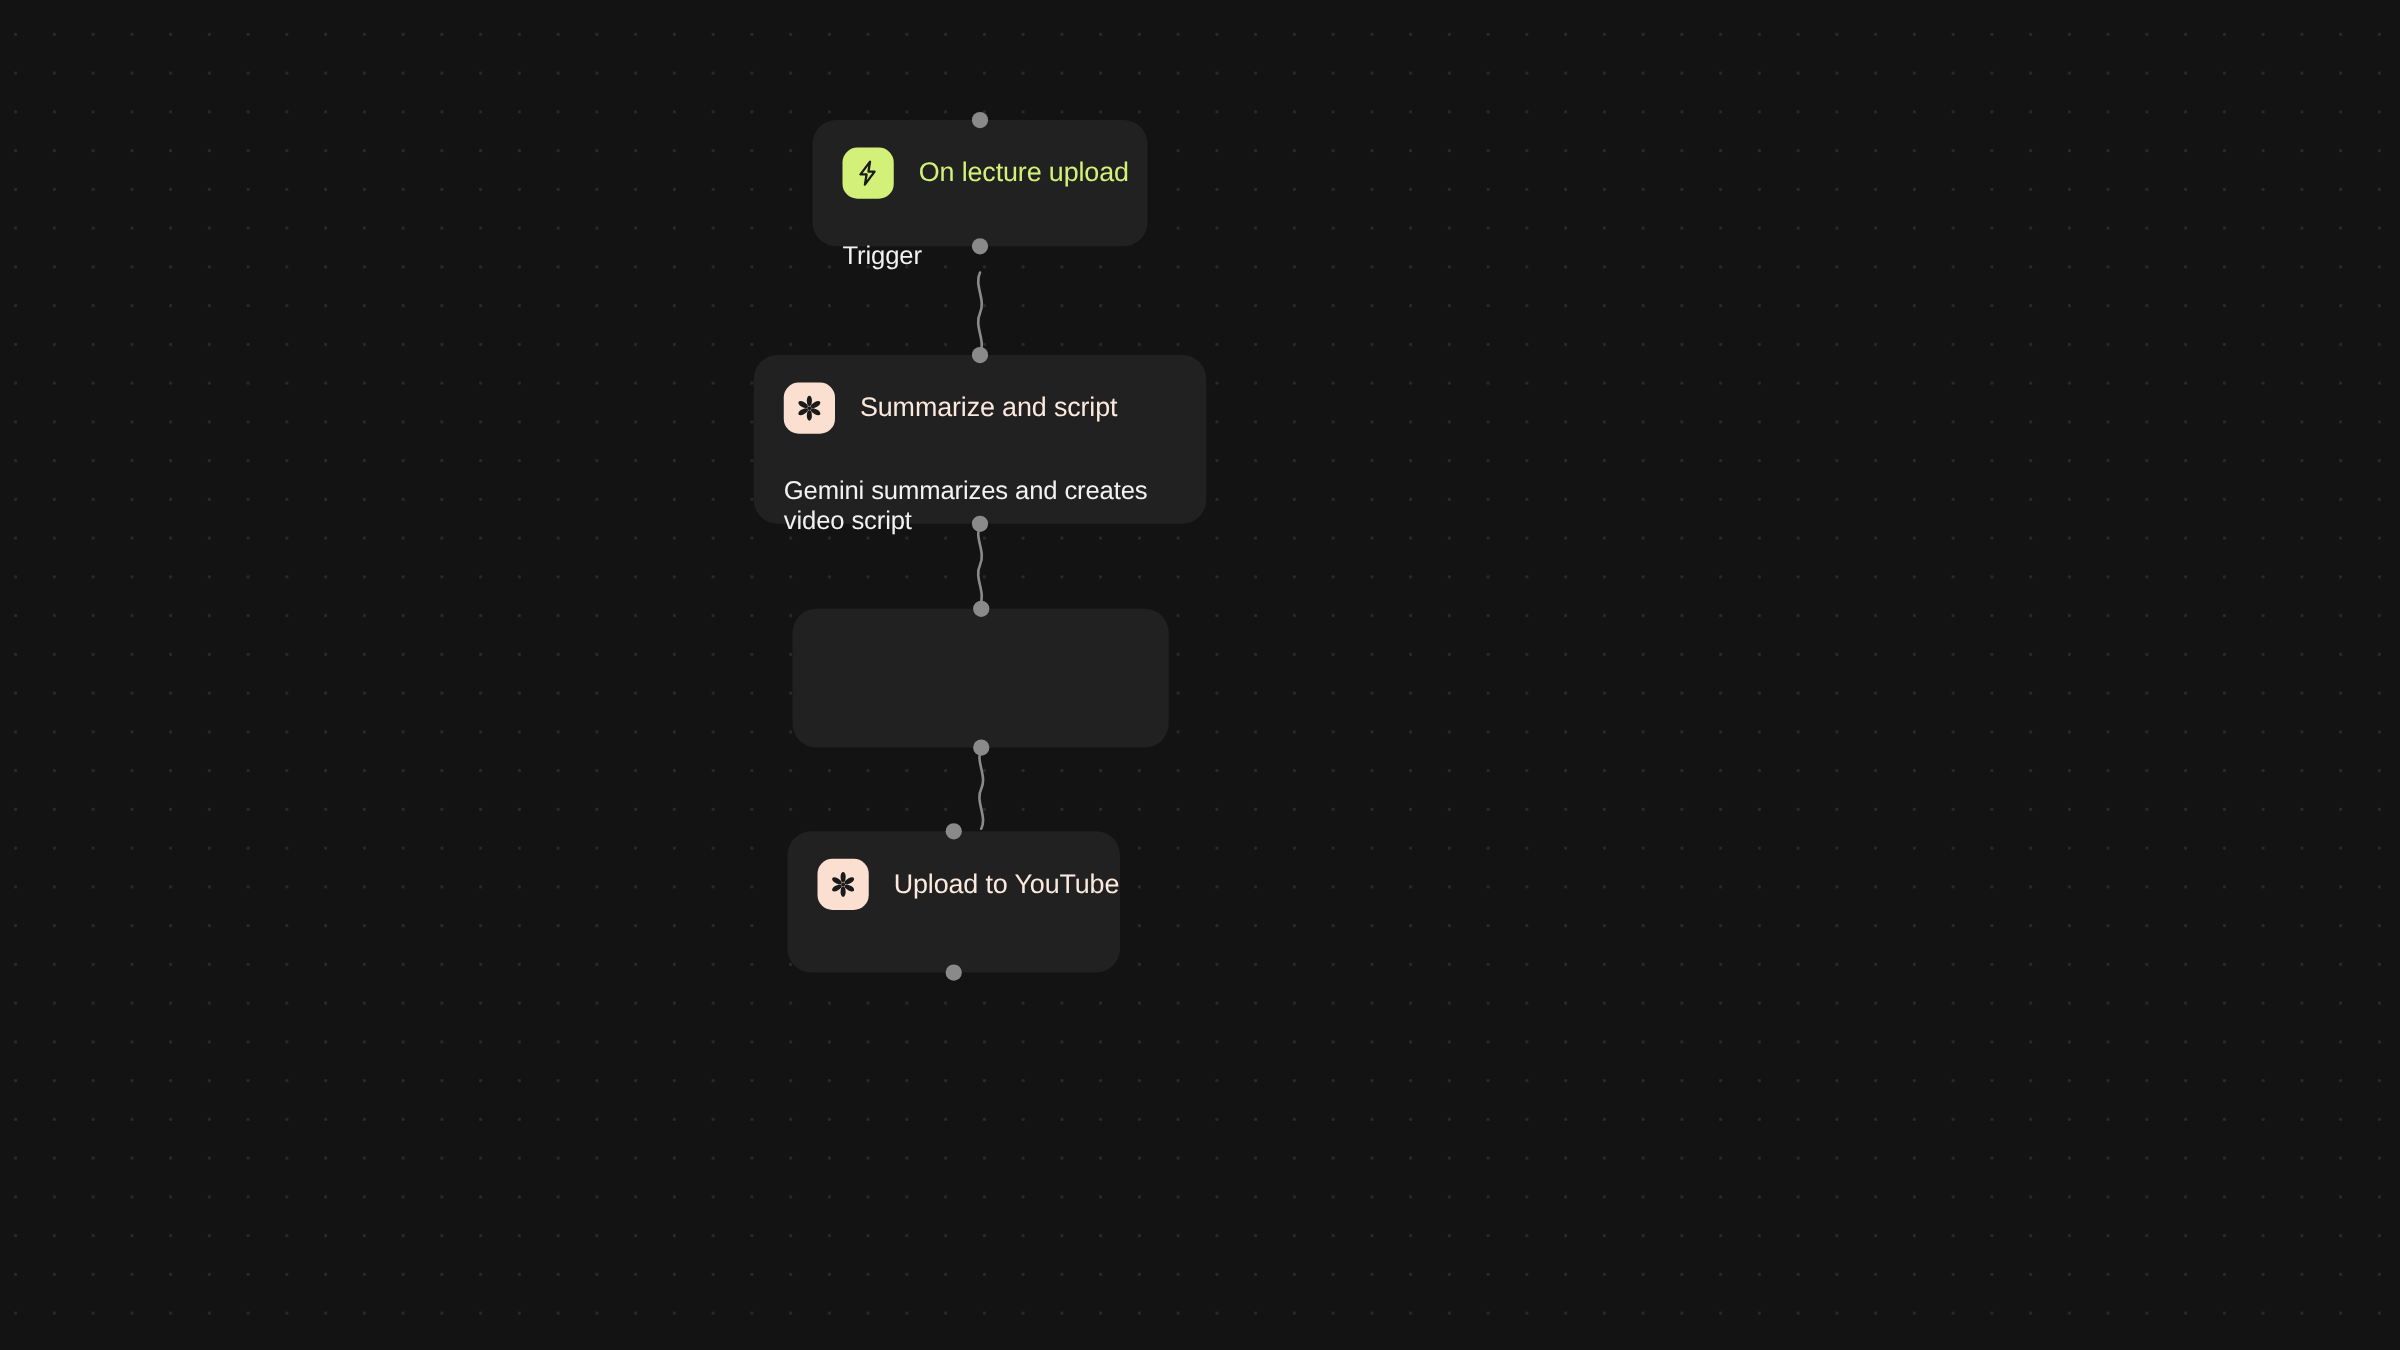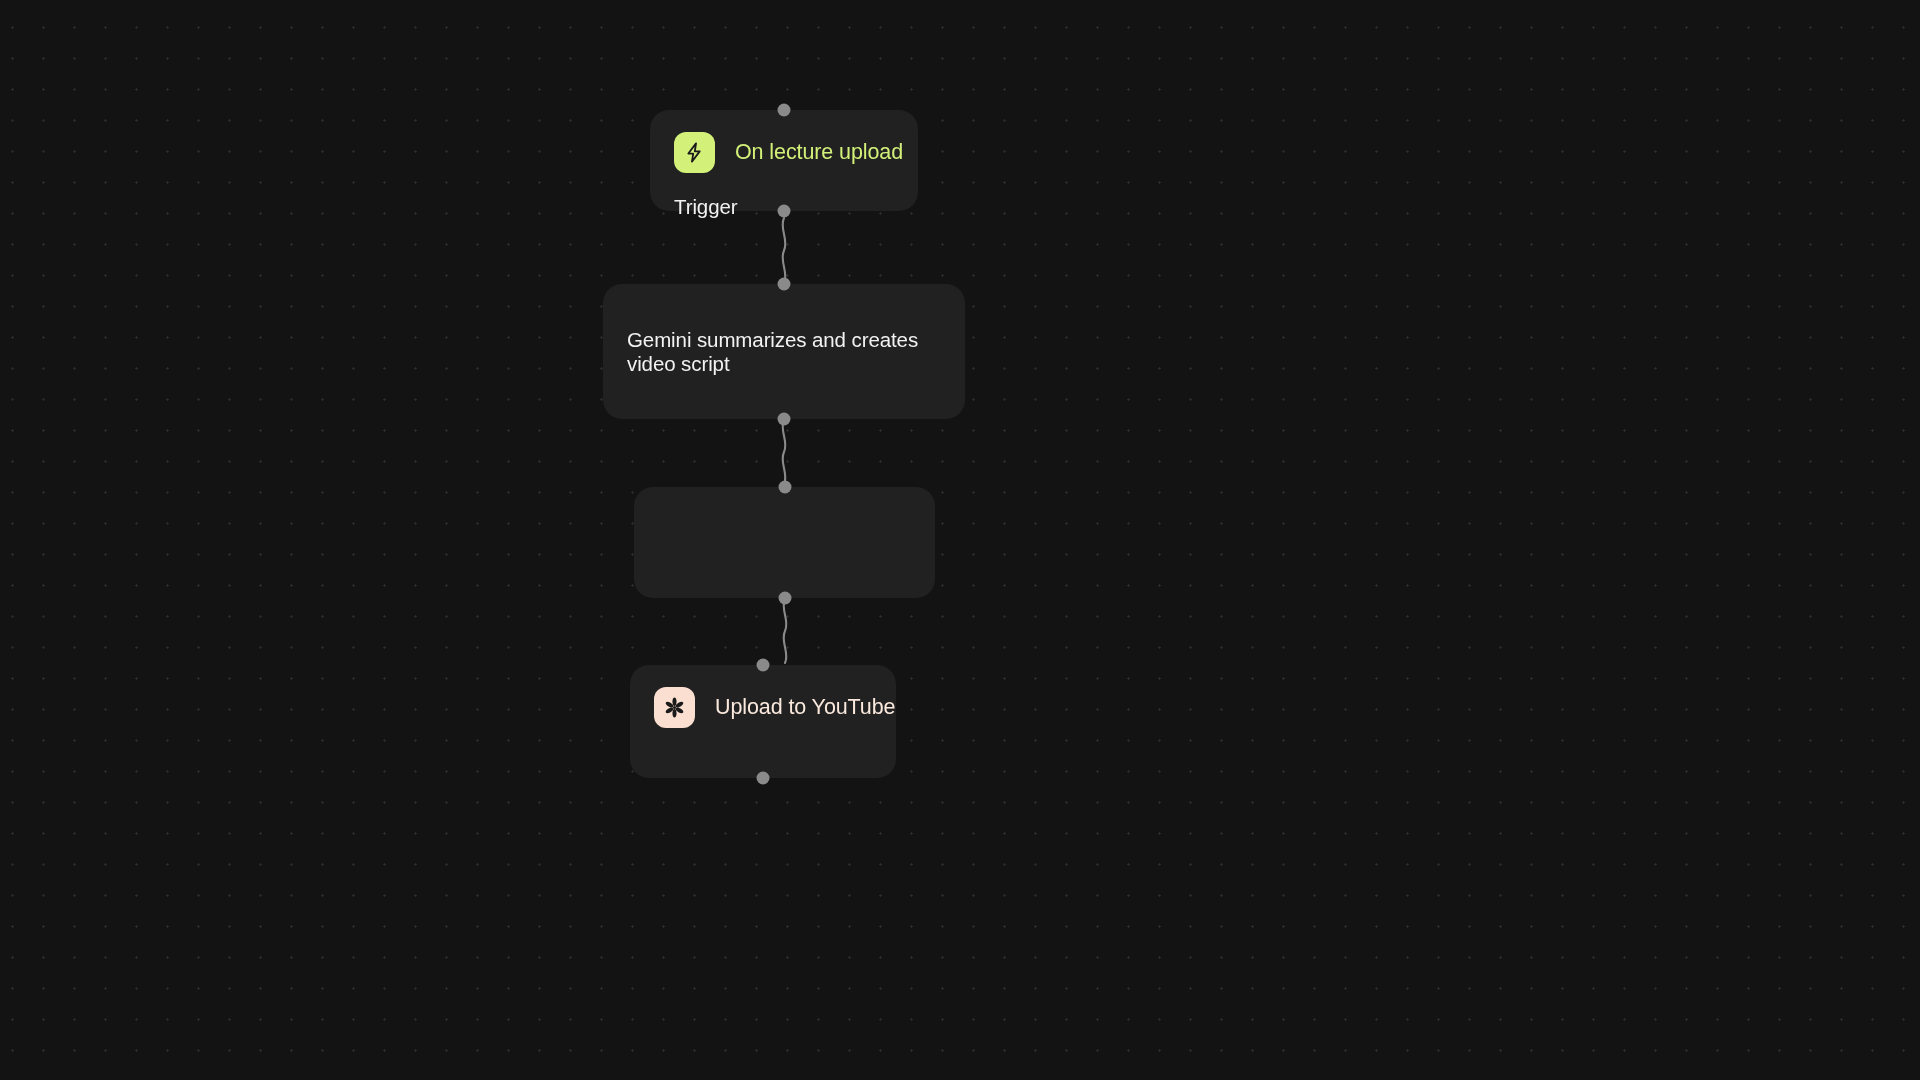--- a/index.html
+++ b/index.html
@@ -49,21 +49,21 @@
   .node-title {
     font-size:21.5px;
     font-weight:400;
     letter-spacing:-0.1px;
     white-space:nowrap;
   }
   .node-title.accent-green { color:#d3f179; }
   .node-title.accent-peach { color:#fbe9dd; }
 
   .node-desc {
-    margin-top:22px;
+    margin-top:34px;
     font-size:20.5px;
     font-weight:400;
     line-height:1.16;
     color:#f2f2f2;
     letter-spacing:-0.1px;
   }
 
   
   .port {
     position:absolute;
@@ -101,36 +101,64 @@
       <path d="M10 1 C 5 11.2, 15 22.4, 10 33.0 C 5 43.6, 15 54.8, 10 65.0" stroke="#8a8a8a" stroke-width="2.1" fill="none" stroke-linecap="round"></path>
     </svg>
   </div>
 
   <div class="connector" id="conn-3" style="left: 775px; top: 598px;">
     <svg width="20" height="66" viewBox="0 0 20 66">
       <path d="M10 1 C 5 11.2, 15 22.4, 10 33.0 C 5 43.6, 15 54.8, 10 65.0" stroke="#8a8a8a" stroke-width="2.1" fill="none" stroke-linecap="round"></path>
     </svg>
   </div>
 
-  <div class="node" id="node-trigger" style="left: 650px; top: 110px; width: 268px; height: 101px;">
+  <div class="node" id="node-trigger" style="left: 650px; top: 96px; width: 268px; height: 101px;">
     <div class="port top"></div>
     <div class="node-head">
       <div class="node-icon" style="background:#d3f179;">
         <svg width="23" height="23" viewBox="0 0 24 24" fill="none" stroke="#1a1a1a" stroke-width="1.9" stroke-linejoin="round" stroke-linecap="round">
           <path d="M13.6 2.4 L5.6 13.1 h5.1 l-1.4 8.5 8.1 -10.8 h-5.1 z"></path>
         </svg>
       </div>
       <div class="node-title accent-green">On lecture upload</div>
     </div>
     <div class="node-desc">Trigger</div>
     <div class="port bottom"></div>
   </div>
 
   <div class="node" id="node-summarize" style="left: 603px; top: 284px; width: 362px; height: 135px;">
     <div class="port top"></div>
+    <div class="node-head">
+      <div class="node-icon" style="background:#fbdfd0;">
+        <svg width="25" height="25" viewBox="0 0 24 24" fill="#1a1a1a">
+          <g transform="translate(12,12)">
+            <g>
+                <path d="M0 -1.4 C1.25 -1.4 1.95 -3.1 1.95 -6.0 C1.95 -8.0 1.0 -9.6 0 -9.6 C-1.0 -9.6 -1.95 -8.0 -1.95 -6.0 C-1.95 -3.1 -1.25 -1.4 0 -1.4 Z"></path>
+              </g>
+            <g transform="rotate(60)">
+                <path d="M0 -1.4 C1.25 -1.4 1.95 -3.1 1.95 -6.0 C1.95 -8.0 1.0 -9.6 0 -9.6 C-1.0 -9.6 -1.95 -8.0 -1.95 -6.0 C-1.95 -3.1 -1.25 -1.4 0 -1.4 Z"></path>
+              </g>
+            <g transform="rotate(120)">
+                <path d="M0 -1.4 C1.25 -1.4 1.95 -3.1 1.95 -6.0 C1.95 -8.0 1.0 -9.6 0 -9.6 C-1.0 -9.6 -1.95 -8.0 -1.95 -6.0 C-1.95 -3.1 -1.25 -1.4 0 -1.4 Z"></path>
+              </g>
+            <g transform="rotate(180)">
+                <path d="M0 -1.4 C1.25 -1.4 1.95 -3.1 1.95 -6.0 C1.95 -8.0 1.0 -9.6 0 -9.6 C-1.0 -9.6 -1.95 -8.0 -1.95 -6.0 C-1.95 -3.1 -1.25 -1.4 0 -1.4 Z"></path>
+              </g>
+            <g transform="rotate(240)">
+                <path d="M0 -1.4 C1.25 -1.4 1.95 -3.1 1.95 -6.0 C1.95 -8.0 1.0 -9.6 0 -9.6 C-1.0 -9.6 -1.95 -8.0 -1.95 -6.0 C-1.95 -3.1 -1.25 -1.4 0 -1.4 Z"></path>
+              </g>
+            <g transform="rotate(300)">
+                <path d="M0 -1.4 C1.25 -1.4 1.95 -3.1 1.95 -6.0 C1.95 -8.0 1.0 -9.6 0 -9.6 C-1.0 -9.6 -1.95 -8.0 -1.95 -6.0 C-1.95 -3.1 -1.25 -1.4 0 -1.4 Z"></path>
+              </g>
+            <circle cx="0" cy="0" r="1.45"></circle>
+          </g>
+        </svg>
+      </div>
+      <div class="node-title accent-peach">Summarize and script</div>
+    </div>
     <div class="node-desc">Gemini summarizes and creates video script</div>
     <div class="port bottom"></div>
   </div>
 
   <div class="node" id="node-generate-video" style="left: 634px; top: 487px; width: 301px; height: 111px;">
     <div class="port top"></div>
     <div class="port bottom"></div>
   </div>
 
   <div class="node" id="node-upload-youtube" style="left: 630px; top: 665px; width: 266px; height: 113px;">

